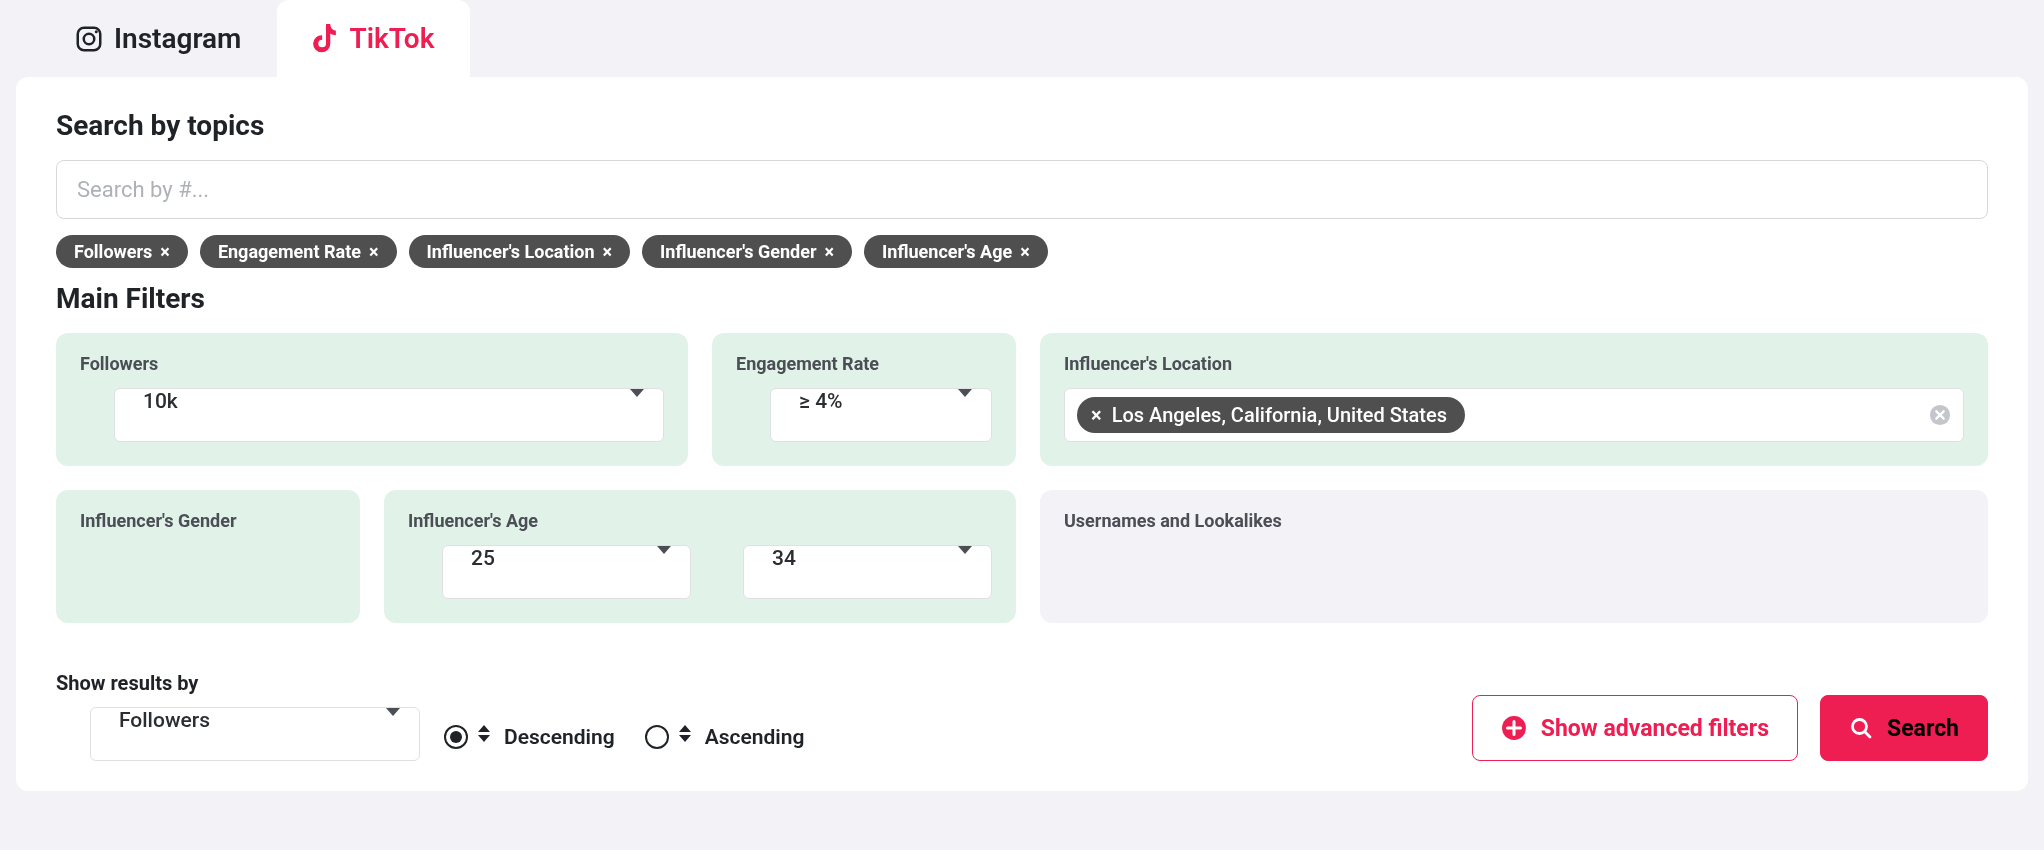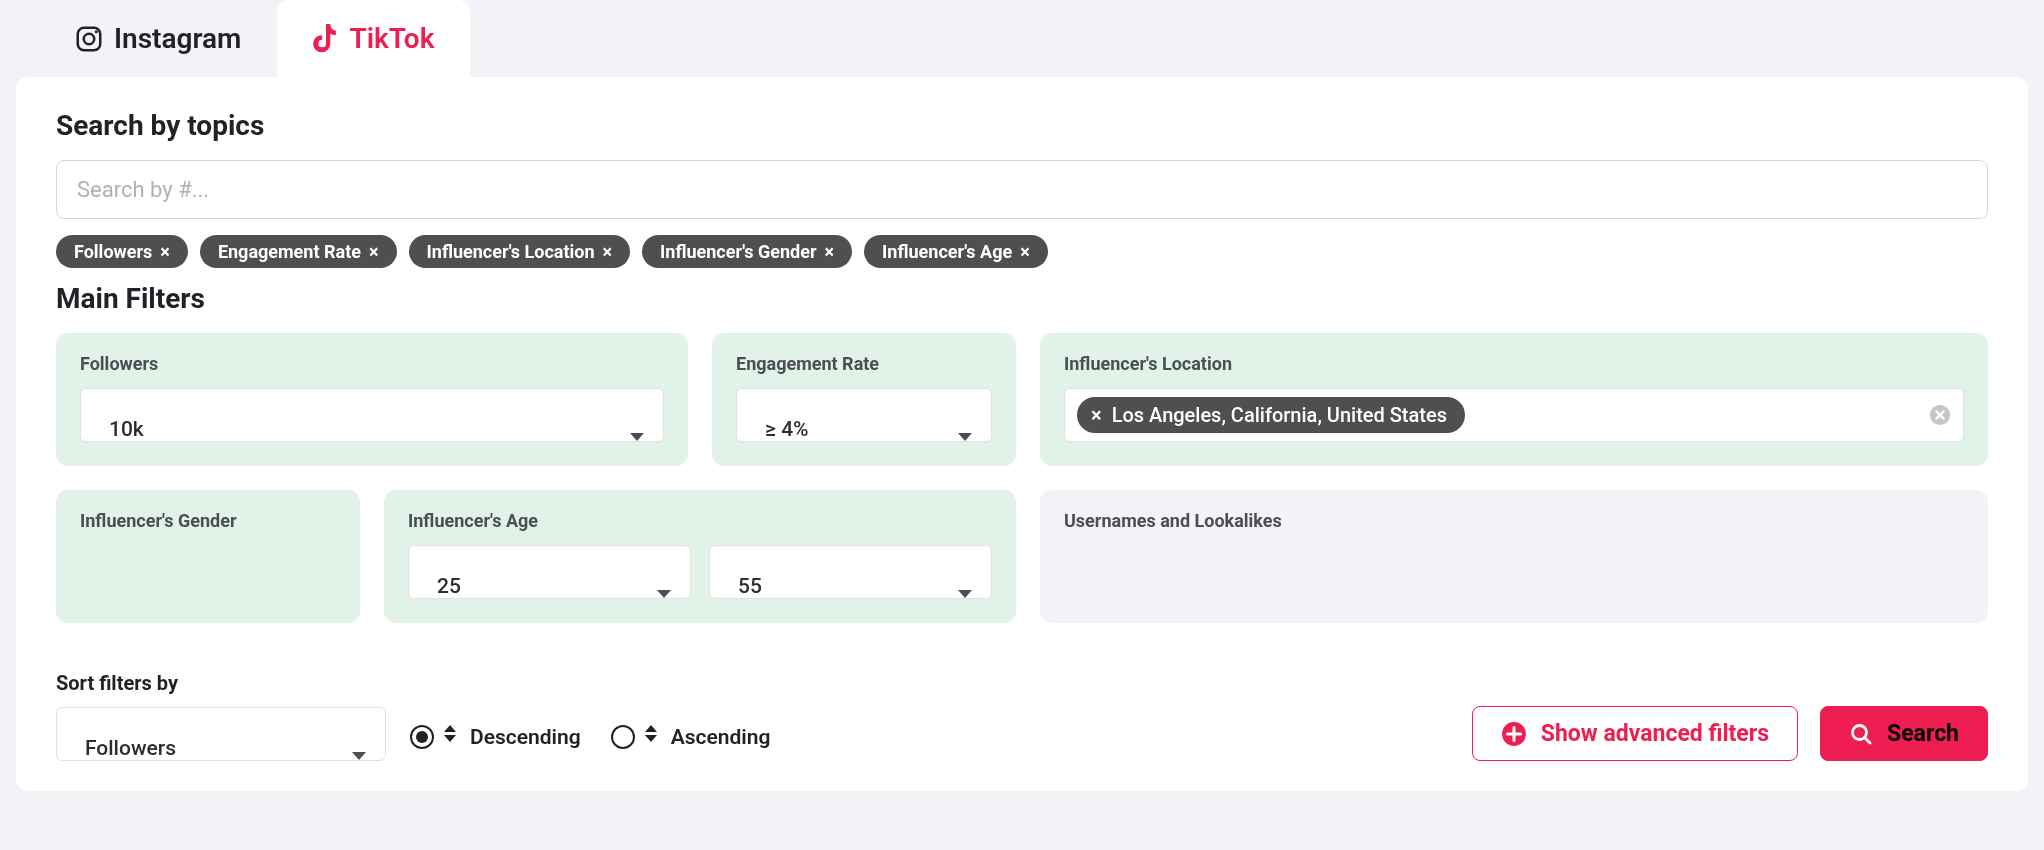--- a/index.html
+++ b/index.html
@@ -45,23 +45,23 @@
   .card {
     border-radius: 12px; padding: 20px 24px 24px 24px;
   }
   .card.green { background: #e1f3e9; }
   .card.grey  { background: #f3f2f7; }
 
   .card-label { font-size: 18px; font-weight: 700; color: #4b4f55; margin-bottom: 14px; }
 
   .select {
     background: #fff; border: 1px solid #e0e0e4; border-radius: 6px;
-    height: 54px; display: flex; align-items: flex-end; justify-content: space-between;
+    height: 54px; display: flex; align-items: flex-start; justify-content: space-between;
     padding: 0 19px 0 28px; font-size: 21px; color: #2a2d31; font-weight: 500;
-    cursor: pointer; min-width: 0;
+    cursor: pointer; min-width: 0; margin-left: 34px;
   }
   .caret {
     width: 0; height: 0; border-left: 7px solid transparent; border-right: 7px solid transparent;
     border-top: 8px solid #4b4f55; margin-left: 14px;
   }
 
   .row1 .followers-card { width: 632px; }
   .row1 .er-card        { width: 304px; }
   .row1 .loc-card       { flex: 1; }
 
@@ -109,21 +109,21 @@
     display:flex; align-items:center; justify-content:center;
   }
   .radio .dot { width:12px; height:12px; border-radius:50%; background:#1f2226; }
 
   .sort-arrows { display:inline-flex; flex-direction:column; line-height:0; margin-right:4px; }
   .sort-arrows .u { width:0;height:0;border-left:6px solid transparent;border-right:6px solid transparent;border-bottom:7px solid #1f2226; margin-bottom:3px;}
   .sort-arrows .d { width:0;height:0;border-left:6px solid transparent;border-right:6px solid transparent;border-top:7px solid #1f2226;}
 
   .actions { display:flex; gap:22px; align-items:center; }
   .btn {
-    height:55px; border-radius:8px; display:flex; align-items:center; gap:14px;
+    height:66px; border-radius:8px; display:flex; align-items:center; gap:14px;
     padding:16px 28px; font-size:23px; font-weight:700; cursor:pointer;
   }
   .btn.outline { background:#fff; border:1.5px solid #ee1d52; color:#ee1d52; }
   .btn.primary { background:#ee1d52; border:1.5px solid #ee1d52; color:#000000; }
 
   svg { display:block; }
 </style>
 </head>
 <body>
 
@@ -224,36 +224,36 @@
       </div>
 
       <div class="card green age-card">
         <div class="card-label">Influencer's Age</div>
         <div class="inner">
           <div class="select">
             <span>25</span>
               <span class="caret"></span>
           </div>
           <div class="select">
-            <span>55</span>
+            <span>34</span>
               <span class="caret"></span>
           </div>
         </div>
       </div>
 
       <div class="card grey user-card">
         <div class="card-label">Usernames and Lookalikes</div>
       </div>
     </div>
 
     
     <div class="bottom">
       <div class="sort-block">
         <div>
-          <div class="sort-label">Sort filters by</div>
+          <div class="sort-label">Show results by</div>
           <div class="select sort-select">
             <span>Followers</span>
               <span class="caret"></span>
           </div>
         </div>
         <div class="radio-row">
           <div class="radio-opt">
             <span class="radio">
                 <span class="dot"></span>
               </span>

